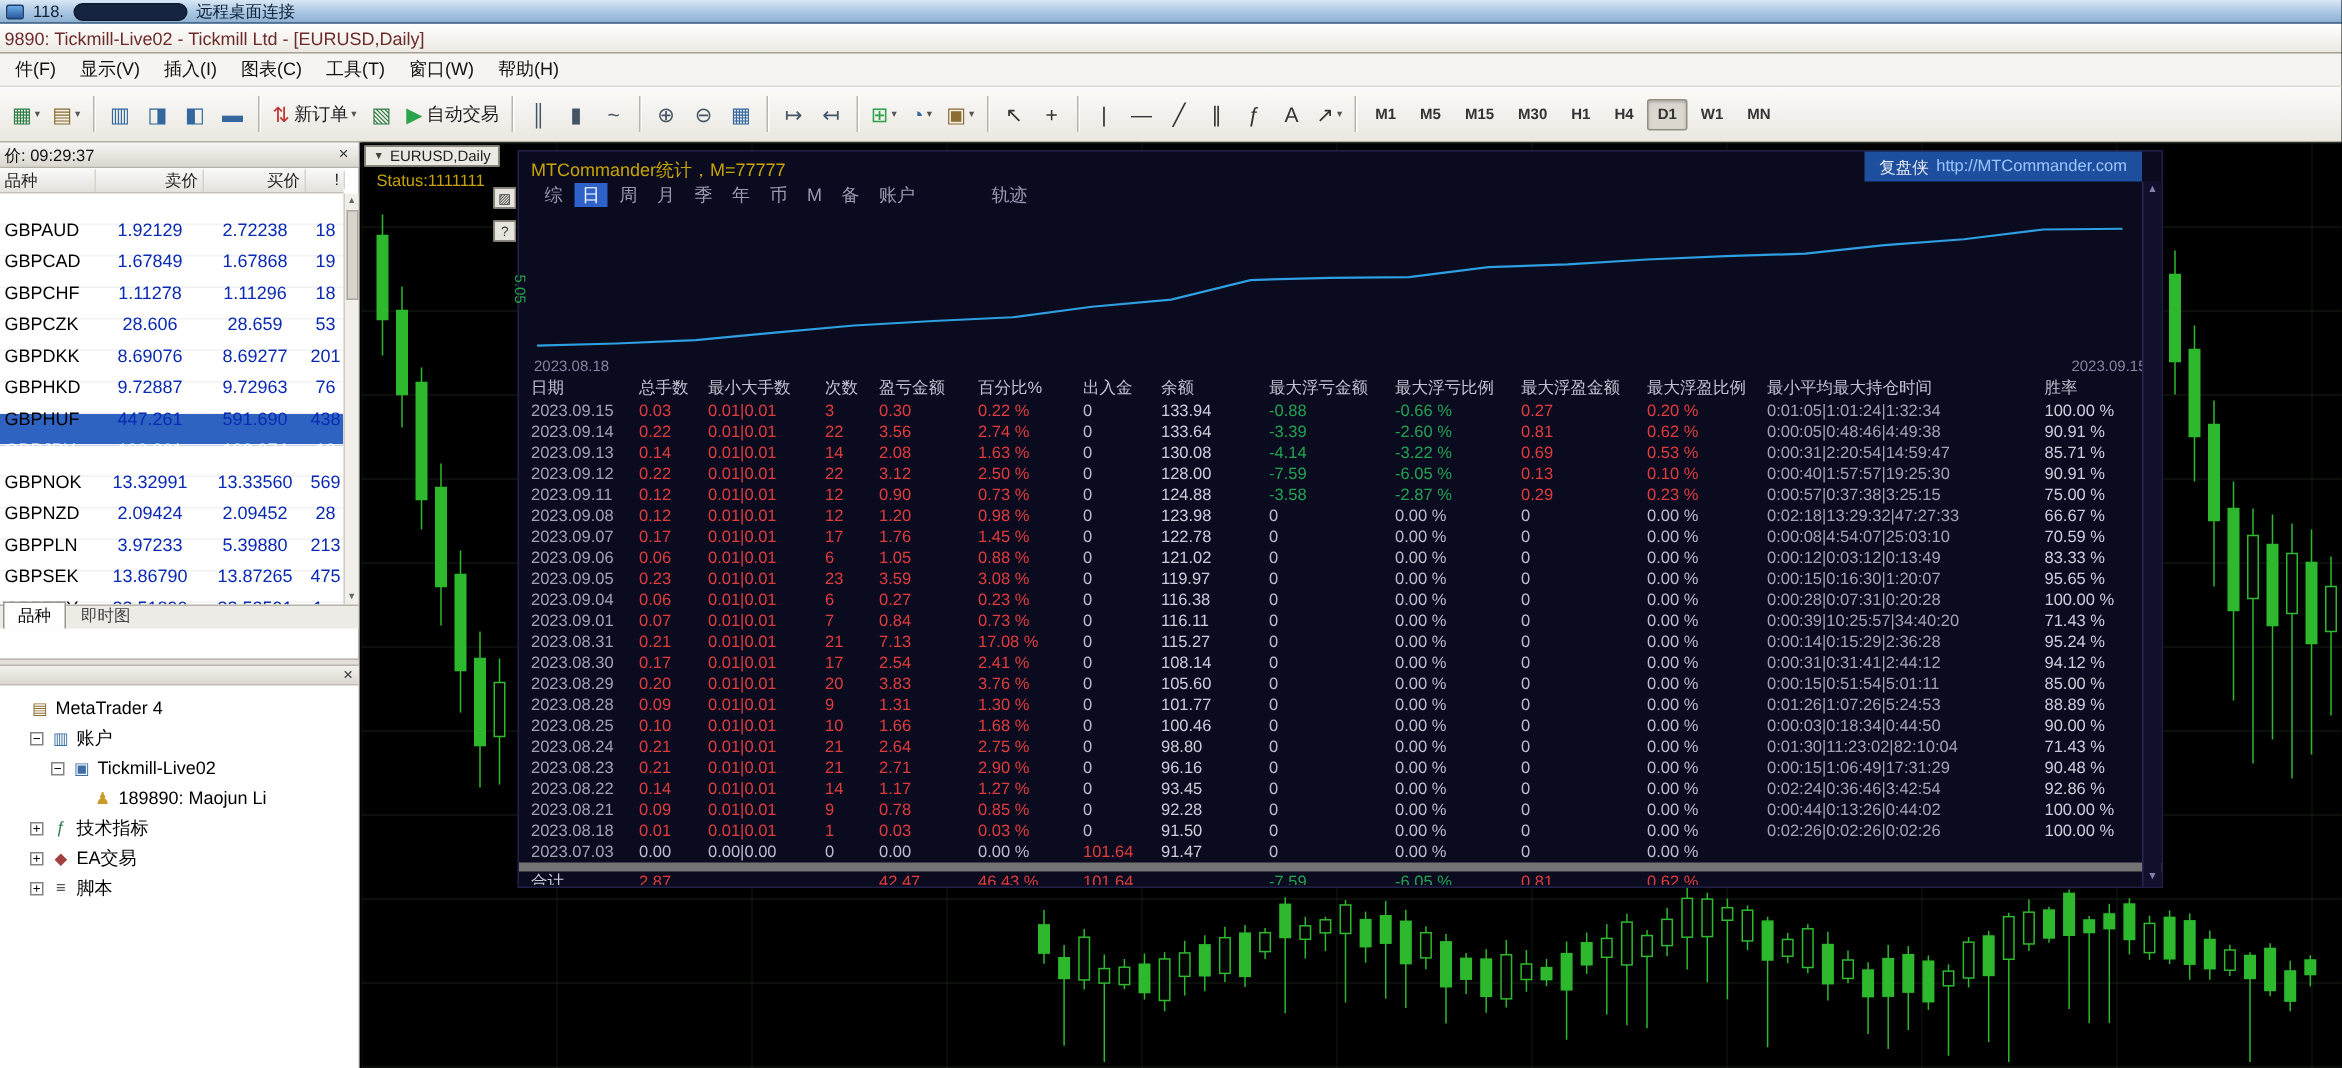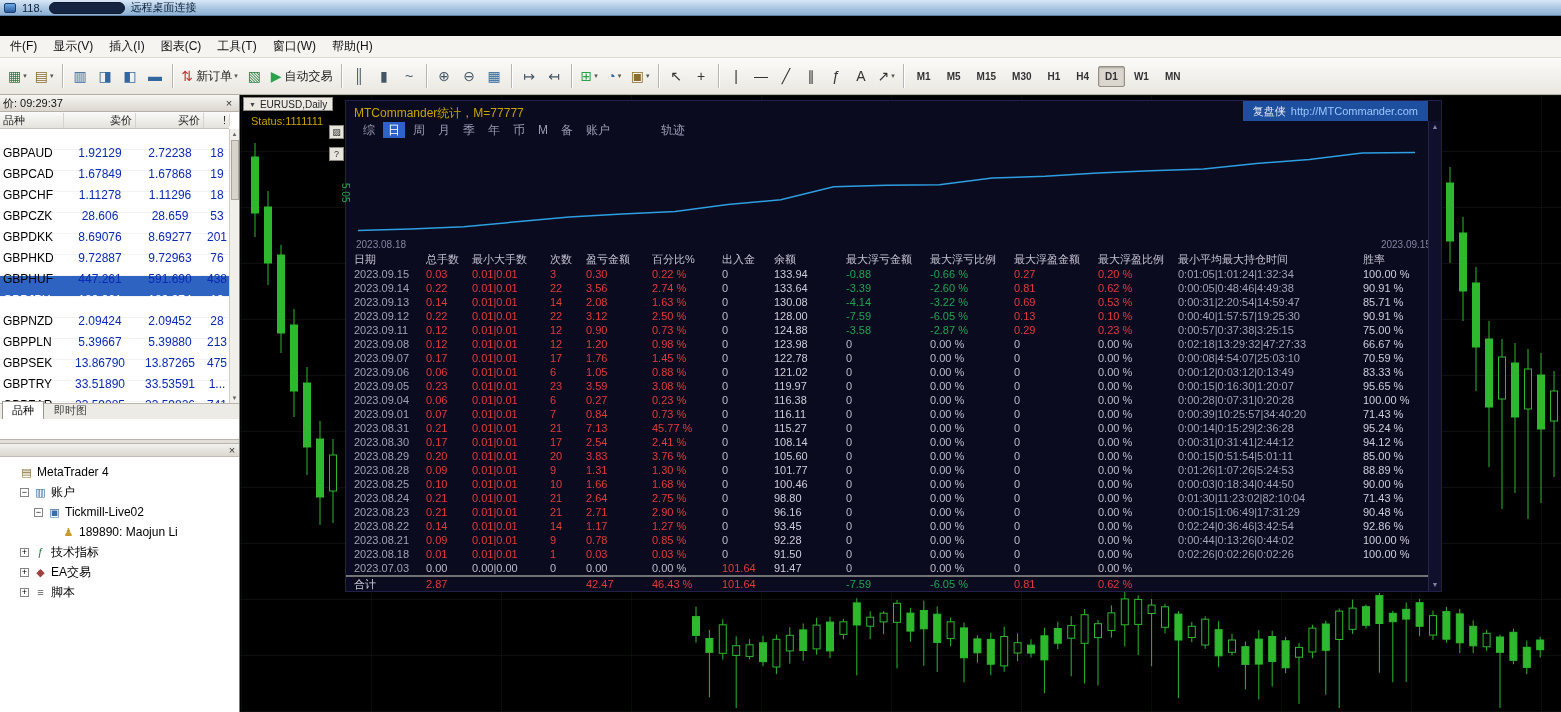--- a/index.html
+++ b/index.html
@@ -126,41 +126,44 @@
 .mtc-tab.far{margin-left:38px;}
 .mtc-chart{height:100px;margin:0 22px 0 8px;}
 #equity-svg{width:100%;height:100%;display:block;}
 .mtc-dates{height:13px;display:flex;justify-content:space-between;padding:0 10px;
   font-size:10px;color:#8585a2;}
 .mtc-row{display:grid;
   grid-template-columns:72px 46px 78px 36px 66px 70px 52px 72px 84px 84px 84px 80px 185px 60px;
   padding-left:8px;height:14px;line-height:14px;font-size:11px;white-space:nowrap;}
 .mtc-thead{height:15px;line-height:15px;color:#c2c2d0;}
 .mtc-cell{overflow:hidden;}
-.mtc-total{border-top:2px solid #737373;height:15px;line-height:14px;}
+.mtc-total{border-top:6px solid #737373;height:15px;line-height:14px;}
 .c-red{color:#e03c3c;} .c-green{color:#21a452;} .c-date{color:#a2a2b6;}
 .c-time{color:#a2a2b6;} .c-light{color:#cdcdda;} .c-dim{color:#bcbcca;}
 .mtc-scroll{position:absolute;right:0;top:20px;bottom:0;width:13px;background:#10102c;
   border-left:1px solid #26264e;display:flex;flex-direction:column;align-items:center;
   font-size:7px;color:#8080a8;}
 .msc-arrow{height:12px;line-height:12px;}
 .msc-bottom{margin-top:auto;}
 </style>
 </head>
 <body>
 
 <div class="screen">
 
   <div class="rdp-bar">
     <span class="rdp-icon"></span>
     <span class="rdp-ip">118.</span>
     <span class="rdp-masked"></span>
     <span class="rdp-title">远程桌面连接</span>
   </div>
 
+  <div class="titlebar">
+    <span>9890: Tickmill-Live02 - Tickmill Ltd - [EURUSD,Daily]</span>
+  </div>
 
   <div class="menubar" id="menubar">
       <div class="menu-item">件(F)</div>
       <div class="menu-item">显示(V)</div>
       <div class="menu-item">插入(I)</div>
       <div class="menu-item">图表(C)</div>
       <div class="menu-item">工具(T)</div>
       <div class="menu-item">窗口(W)</div>
       <div class="menu-item">帮助(H)</div>
     </div>
@@ -339,28 +342,34 @@
               <div class="mw-cell px">591.690</div>
               <div class="mw-cell px">438</div>
             </div>
             <div class="mw-row selected">
               <div class="mw-cell sym">GBPJPY</div>
               <div class="mw-cell px">183.361</div>
               <div class="mw-cell px">183.374</div>
               <div class="mw-cell px">13</div>
             </div>
             <div class="mw-row">
+              <div class="mw-cell sym">GBPNOK</div>
+              <div class="mw-cell px">13.32991</div>
+              <div class="mw-cell px">13.33560</div>
+              <div class="mw-cell px">569</div>
+            </div>
+            <div class="mw-row">
               <div class="mw-cell sym">GBPNZD</div>
               <div class="mw-cell px">2.09424</div>
               <div class="mw-cell px">2.09452</div>
               <div class="mw-cell px">28</div>
             </div>
             <div class="mw-row">
               <div class="mw-cell sym">GBPPLN</div>
-              <div class="mw-cell px">5.39667</div>
+              <div class="mw-cell px">3.97233</div>
               <div class="mw-cell px">5.39880</div>
               <div class="mw-cell px">213</div>
             </div>
             <div class="mw-row">
               <div class="mw-cell sym">GBPSEK</div>
               <div class="mw-cell px">13.86790</div>
               <div class="mw-cell px">13.87265</div>
               <div class="mw-cell px">475</div>
             </div>
             <div class="mw-row">
@@ -830,21 +839,21 @@
               <div class="mtc-cell c-dim">0.00 %</div>
               <div class="mtc-cell c-time">0:00:39|10:25:57|34:40:20</div>
               <div class="mtc-cell c-light">71.43 %</div>
             </div>
             <div class="mtc-row">
               <div class="mtc-cell c-date">2023.08.31</div>
               <div class="mtc-cell c-red">0.21</div>
               <div class="mtc-cell c-red">0.01|0.01</div>
               <div class="mtc-cell c-red">21</div>
               <div class="mtc-cell c-red">7.13</div>
-              <div class="mtc-cell c-red">45.77 %</div>
+              <div class="mtc-cell c-red">17.08 %</div>
               <div class="mtc-cell c-dim">0</div>
               <div class="mtc-cell c-light">115.27</div>
               <div class="mtc-cell c-dim">0</div>
               <div class="mtc-cell c-dim">0.00 %</div>
               <div class="mtc-cell c-dim">0</div>
               <div class="mtc-cell c-dim">0.00 %</div>
               <div class="mtc-cell c-time">0:00:14|0:15:29|2:36:28</div>
               <div class="mtc-cell c-light">95.24 %</div>
             </div>
             <div class="mtc-row">

